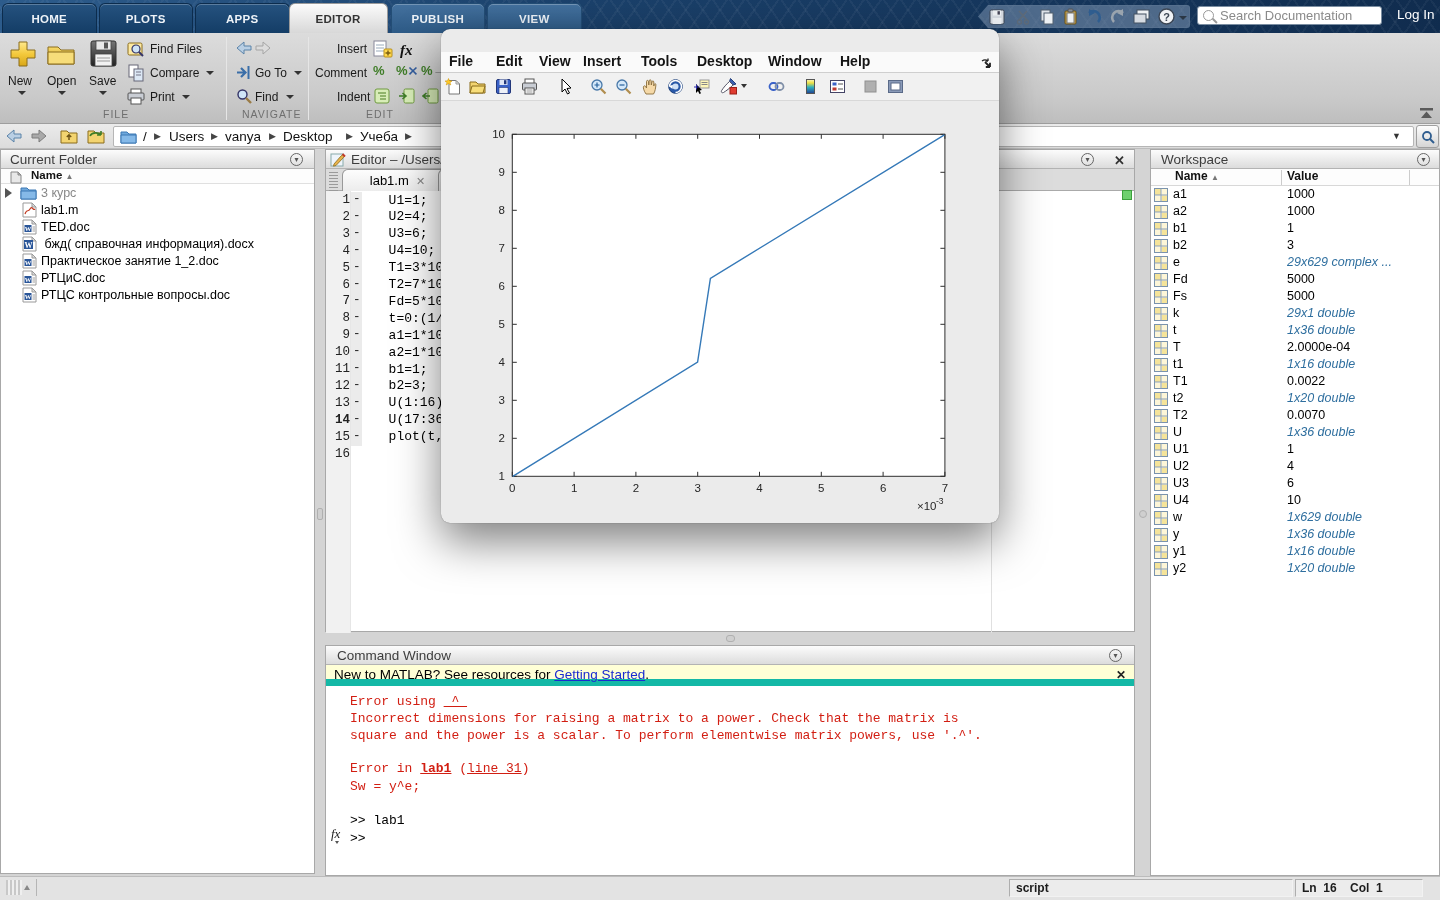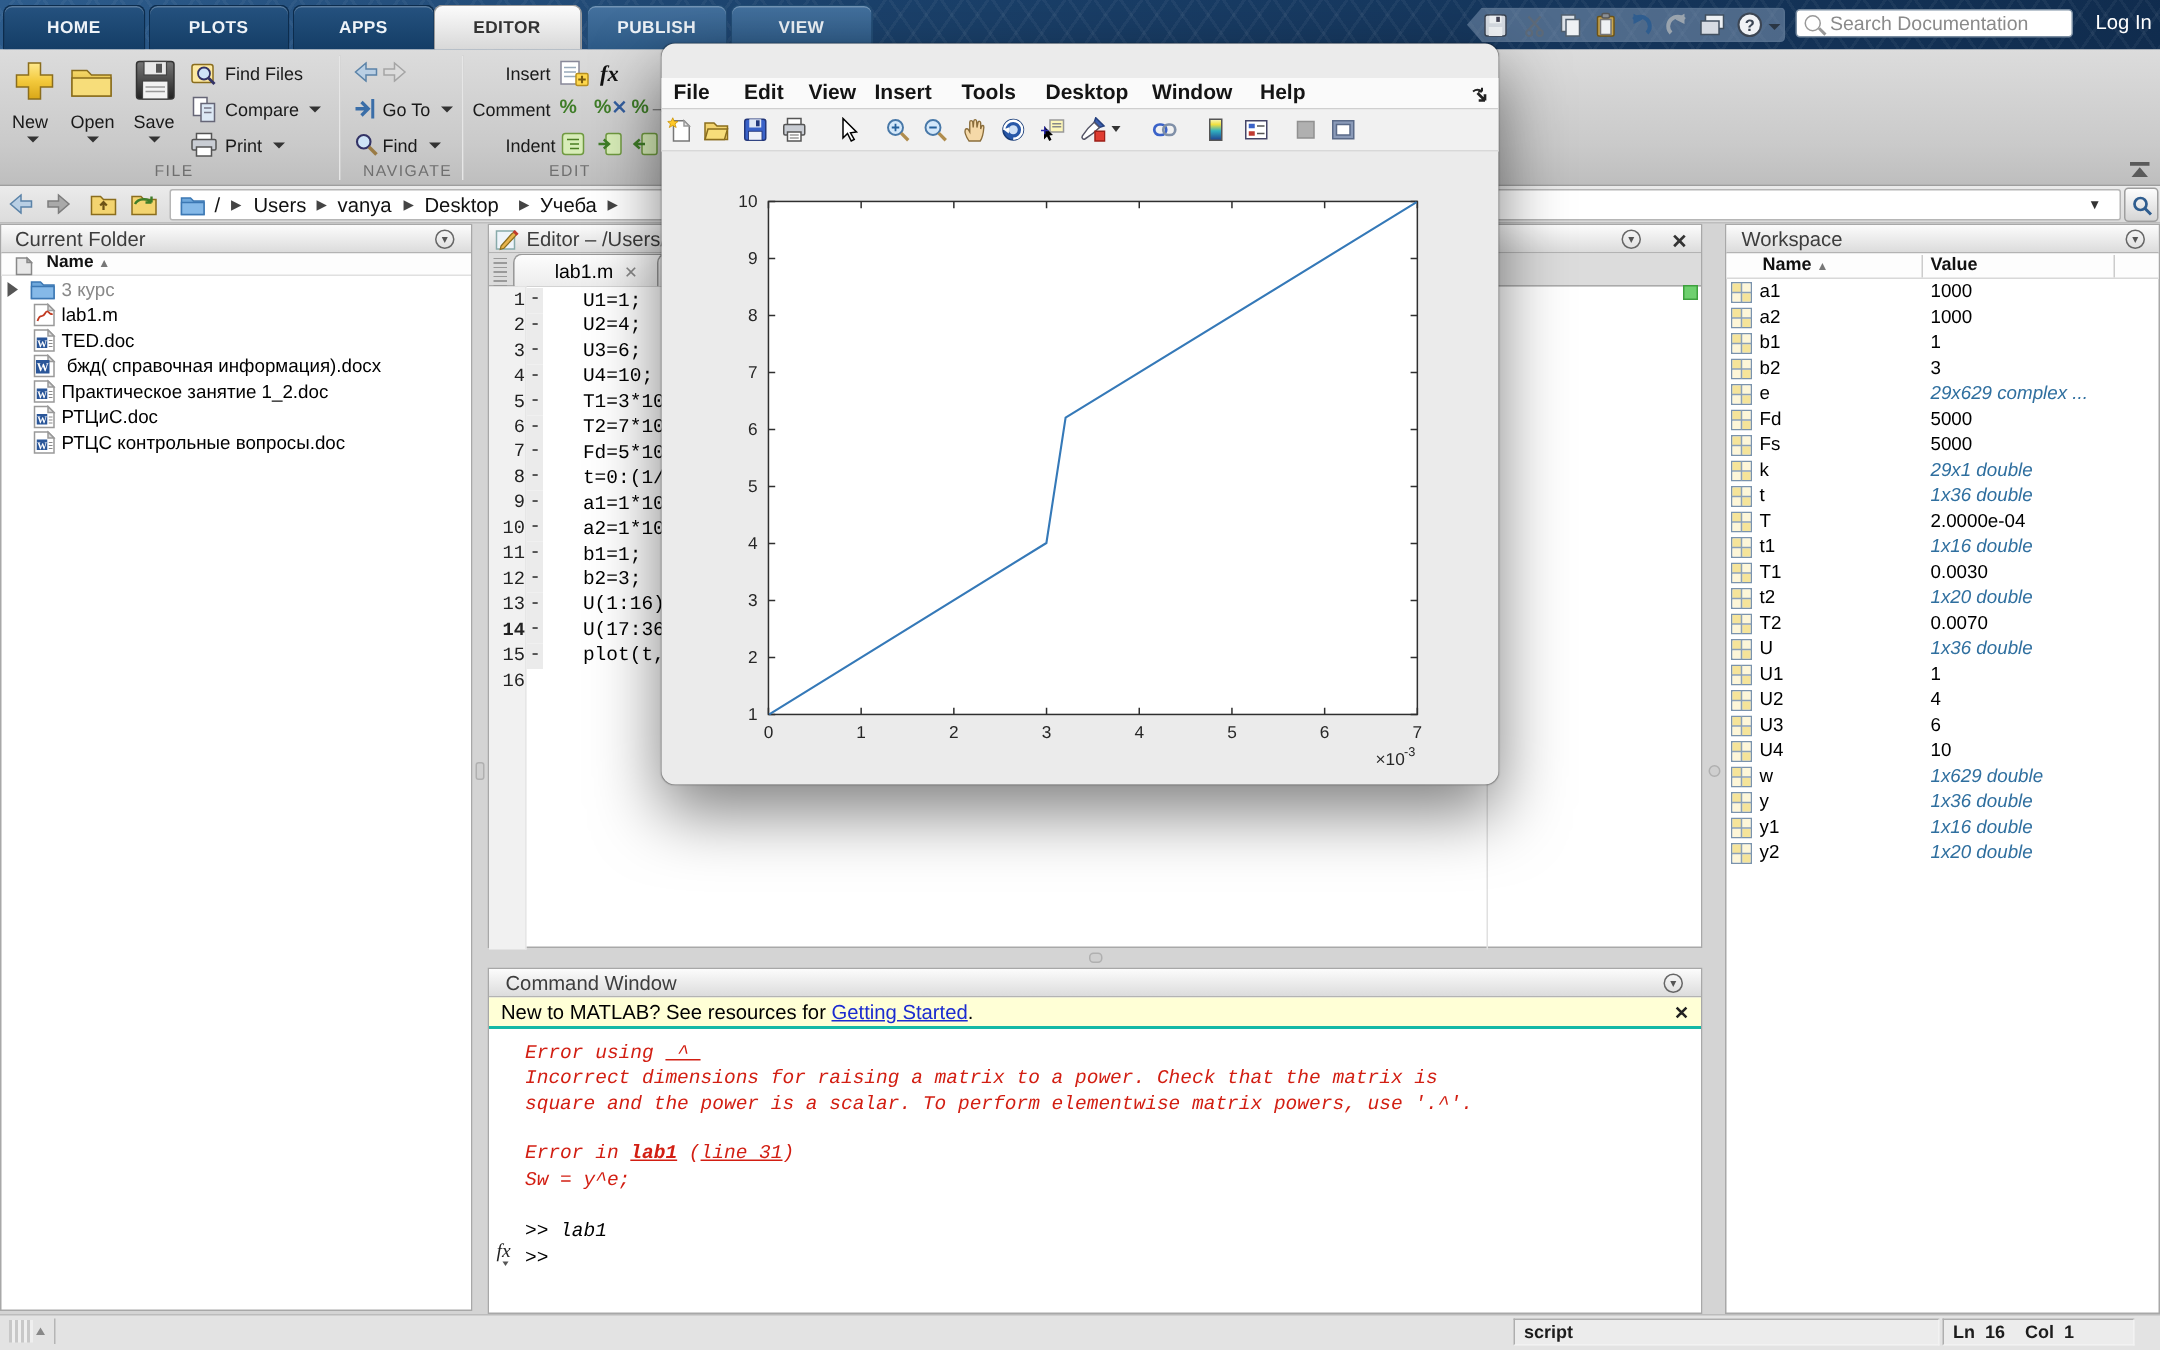--- a/index.html
+++ b/index.html
@@ -50,21 +50,21 @@
 .frow { position:absolute; left:0; font-size:12.5px; color:#000; white-space:pre; }
 
 .wsname { position:absolute; font-size:12.5px; color:#000; }
 .wsval { position:absolute; left:136px; font-size:12.5px; color:#000; }
 .wsdim { color:#2f6f9f; font-style:italic; }
 
 .lnum { position:absolute; font-family:"Liberation Mono",monospace; font-size:12.5px; color:#222; text-align:right; width:24px; }
 .ldash { position:absolute; font-family:"Liberation Mono",monospace; font-size:12.5px; color:#222; }
 .code { position:absolute; font-family:"Liberation Mono",monospace; font-size:13px; color:#000; white-space:pre; }
 
-.cmd { position:absolute; left:349px; font-family:"Liberation Mono",monospace; font-size:13px; white-space:pre;font-style:italic; }
+.cmd { position:absolute; left:349px; font-family:"Liberation Mono",monospace; font-size:13px; white-space:pre; }
 .red { color:#d21e12; }
 
 #statusbar { left:0; top:876px; width:1440px; height:24px; background:#e3e3e3; border-top:1px solid #bcbcbc; }
 .scell { position:absolute; top:2px; height:18px; background:#ececec;
   border:1px solid #aeaeae; border-bottom-color:#f2f2f2; border-right-color:#f2f2f2;
   font-size:12px; font-weight:bold; color:#1c1c1c; line-height:17px; }
 
 #figwin { left:441px; top:29px; width:558px; height:494px; border-radius:9px;
   background:#ebebeb; box-shadow:0 18px 45px rgba(0,0,0,.5), 0 0 1px rgba(0,0,0,.5); }
 #figtitle { position:absolute; left:0; top:0; width:100%; height:23px;
@@ -456,21 +456,21 @@
   <div class="lnum" style="left:0px;top:279.6px;">15</div>
   <div class="abs" style="left:25px;top:278.6px;width:11px;height:17px;background:#ebebeb;"></div>
   <div class="ldash" style="left:27px;top:278.6px;">-</div>
   <div class="code" style="left:47px;top:279.1px;">  plot(t,U);</div>
   <div class="lnum" style="left:0px;top:296.5px;">16</div>
 </div>
 
 <div class="panel" id="cmdwin" style="left:325px;top:645px;width:810px;height:231px;">
   <div class="phead"><span style="margin-left:11px;">Command Window</span>
     <div class="circbtn" style="right:12px;">▾</div></div>
-  <div style="position:absolute;left:0;top:19px;width:100%;height:21px;background:#ffffd6;border-bottom:2px solid #14b8a6;font-size:13.5px;line-height:20px;">
+  <div style="position:absolute;left:0;top:19px;width:100%;height:21px;background:#ffffd6;border-bottom:7px solid #14b8a6;font-size:13.5px;line-height:20px;">
     <span style="margin-left:8px;">New to MATLAB? See resources for <a style="color:#1b2bd0;text-decoration:underline;">Getting Started</a>.</span>
     <span style="position:absolute;right:8px;top:0;color:#222;font-weight:bold;font-size:12px;">✕</span>
   </div>
   <div class="cmd red" style="left:24px;top:47.5px;">Error using <span style="text-decoration:underline;">&nbsp;^&nbsp;</span></div>
   <div class="cmd red" style="left:24px;top:64.5px;">Incorrect dimensions for raising a matrix to a power. Check that the matrix is</div>
   <div class="cmd red" style="left:24px;top:81.5px;">square and the power is a scalar. To perform elementwise matrix powers, use '.^'.</div>
   <div class="cmd red" style="left:24px;top:114.5px;">Error in <b style="text-decoration:underline;">lab1</b> (<span style="text-decoration:underline;">line 31</span>)</div>
   <div class="cmd red" style="left:24px;top:132.5px;">Sw = y^e;</div>
   <div class="cmd" style="left:24px;top:166.5px;color:#000;">&gt;&gt; lab1</div>
   <div class="cmd" style="left:24px;top:184.5px;color:#000;">&gt;&gt;</div>
@@ -611,21 +611,21 @@
   <svg class="abs" style="left:3px;top:225.1px;" width="14" height="14" viewBox="0 0 14 14">
       <rect x="0.5" y="0.5" width="13" height="13" fill="#fff" stroke="#7a93ad"></rect>
       <rect x="1" y="1" width="6" height="6" fill="#f5e49a"></rect>
       <rect x="7.5" y="7.5" width="5.5" height="5.5" fill="#f5e49a"></rect>
       <rect x="1" y="7.5" width="6" height="5.5" fill="#fdf6d8"></rect>
       <rect x="7.5" y="1" width="5.5" height="6" fill="#fdf6d8"></rect>
       <line x1="0.5" y1="7" x2="13.5" y2="7" stroke="#8aa0b8"></line>
       <line x1="7" y1="0.5" x2="7" y2="13.5" stroke="#8aa0b8"></line>
     </svg>
   <div class="wsname" style="left:22px;top:224.1px;">T1</div>
-  <div class="wsval" style="top:224.1px;">0.0030</div>
+  <div class="wsval" style="top:224.1px;">0.0022</div>
   <svg class="abs" style="left:3px;top:242.0px;" width="14" height="14" viewBox="0 0 14 14">
       <rect x="0.5" y="0.5" width="13" height="13" fill="#fff" stroke="#7a93ad"></rect>
       <rect x="1" y="1" width="6" height="6" fill="#f5e49a"></rect>
       <rect x="7.5" y="7.5" width="5.5" height="5.5" fill="#f5e49a"></rect>
       <rect x="1" y="7.5" width="6" height="5.5" fill="#fdf6d8"></rect>
       <rect x="7.5" y="1" width="5.5" height="6" fill="#fdf6d8"></rect>
       <line x1="0.5" y1="7" x2="13.5" y2="7" stroke="#8aa0b8"></line>
       <line x1="7" y1="0.5" x2="7" y2="13.5" stroke="#8aa0b8"></line>
     </svg>
   <div class="wsname" style="left:22px;top:241.0px;">t2</div>

